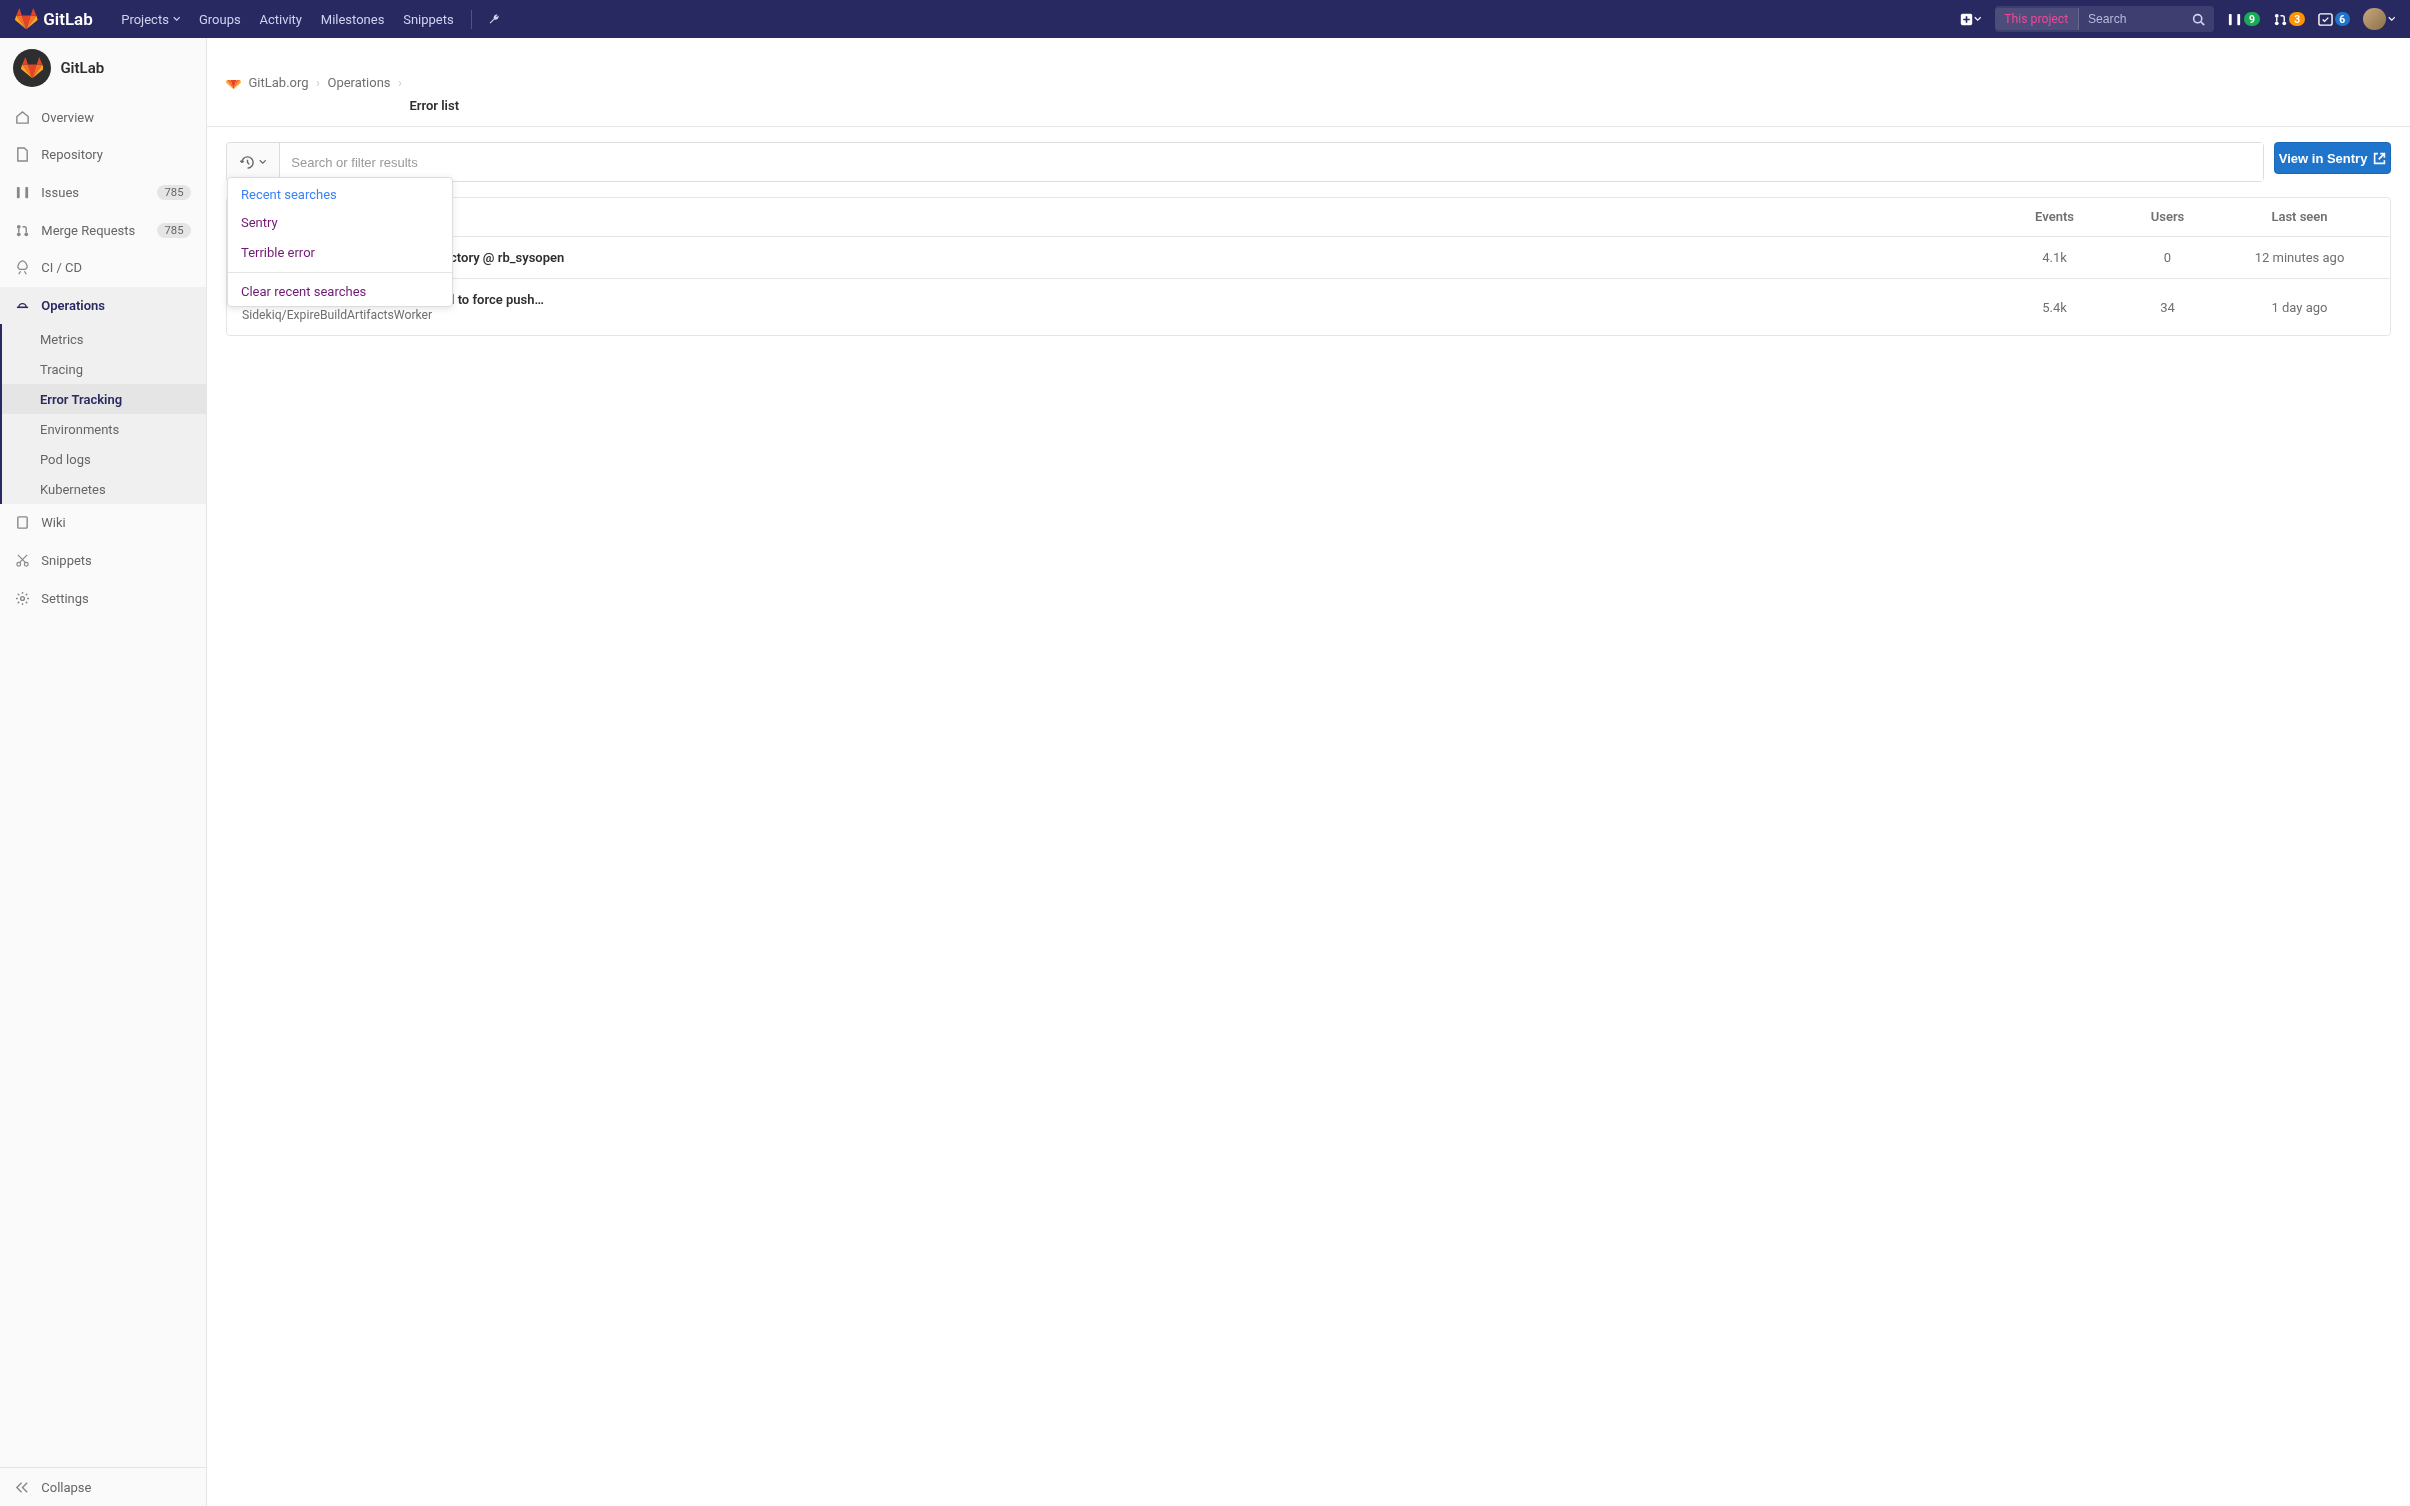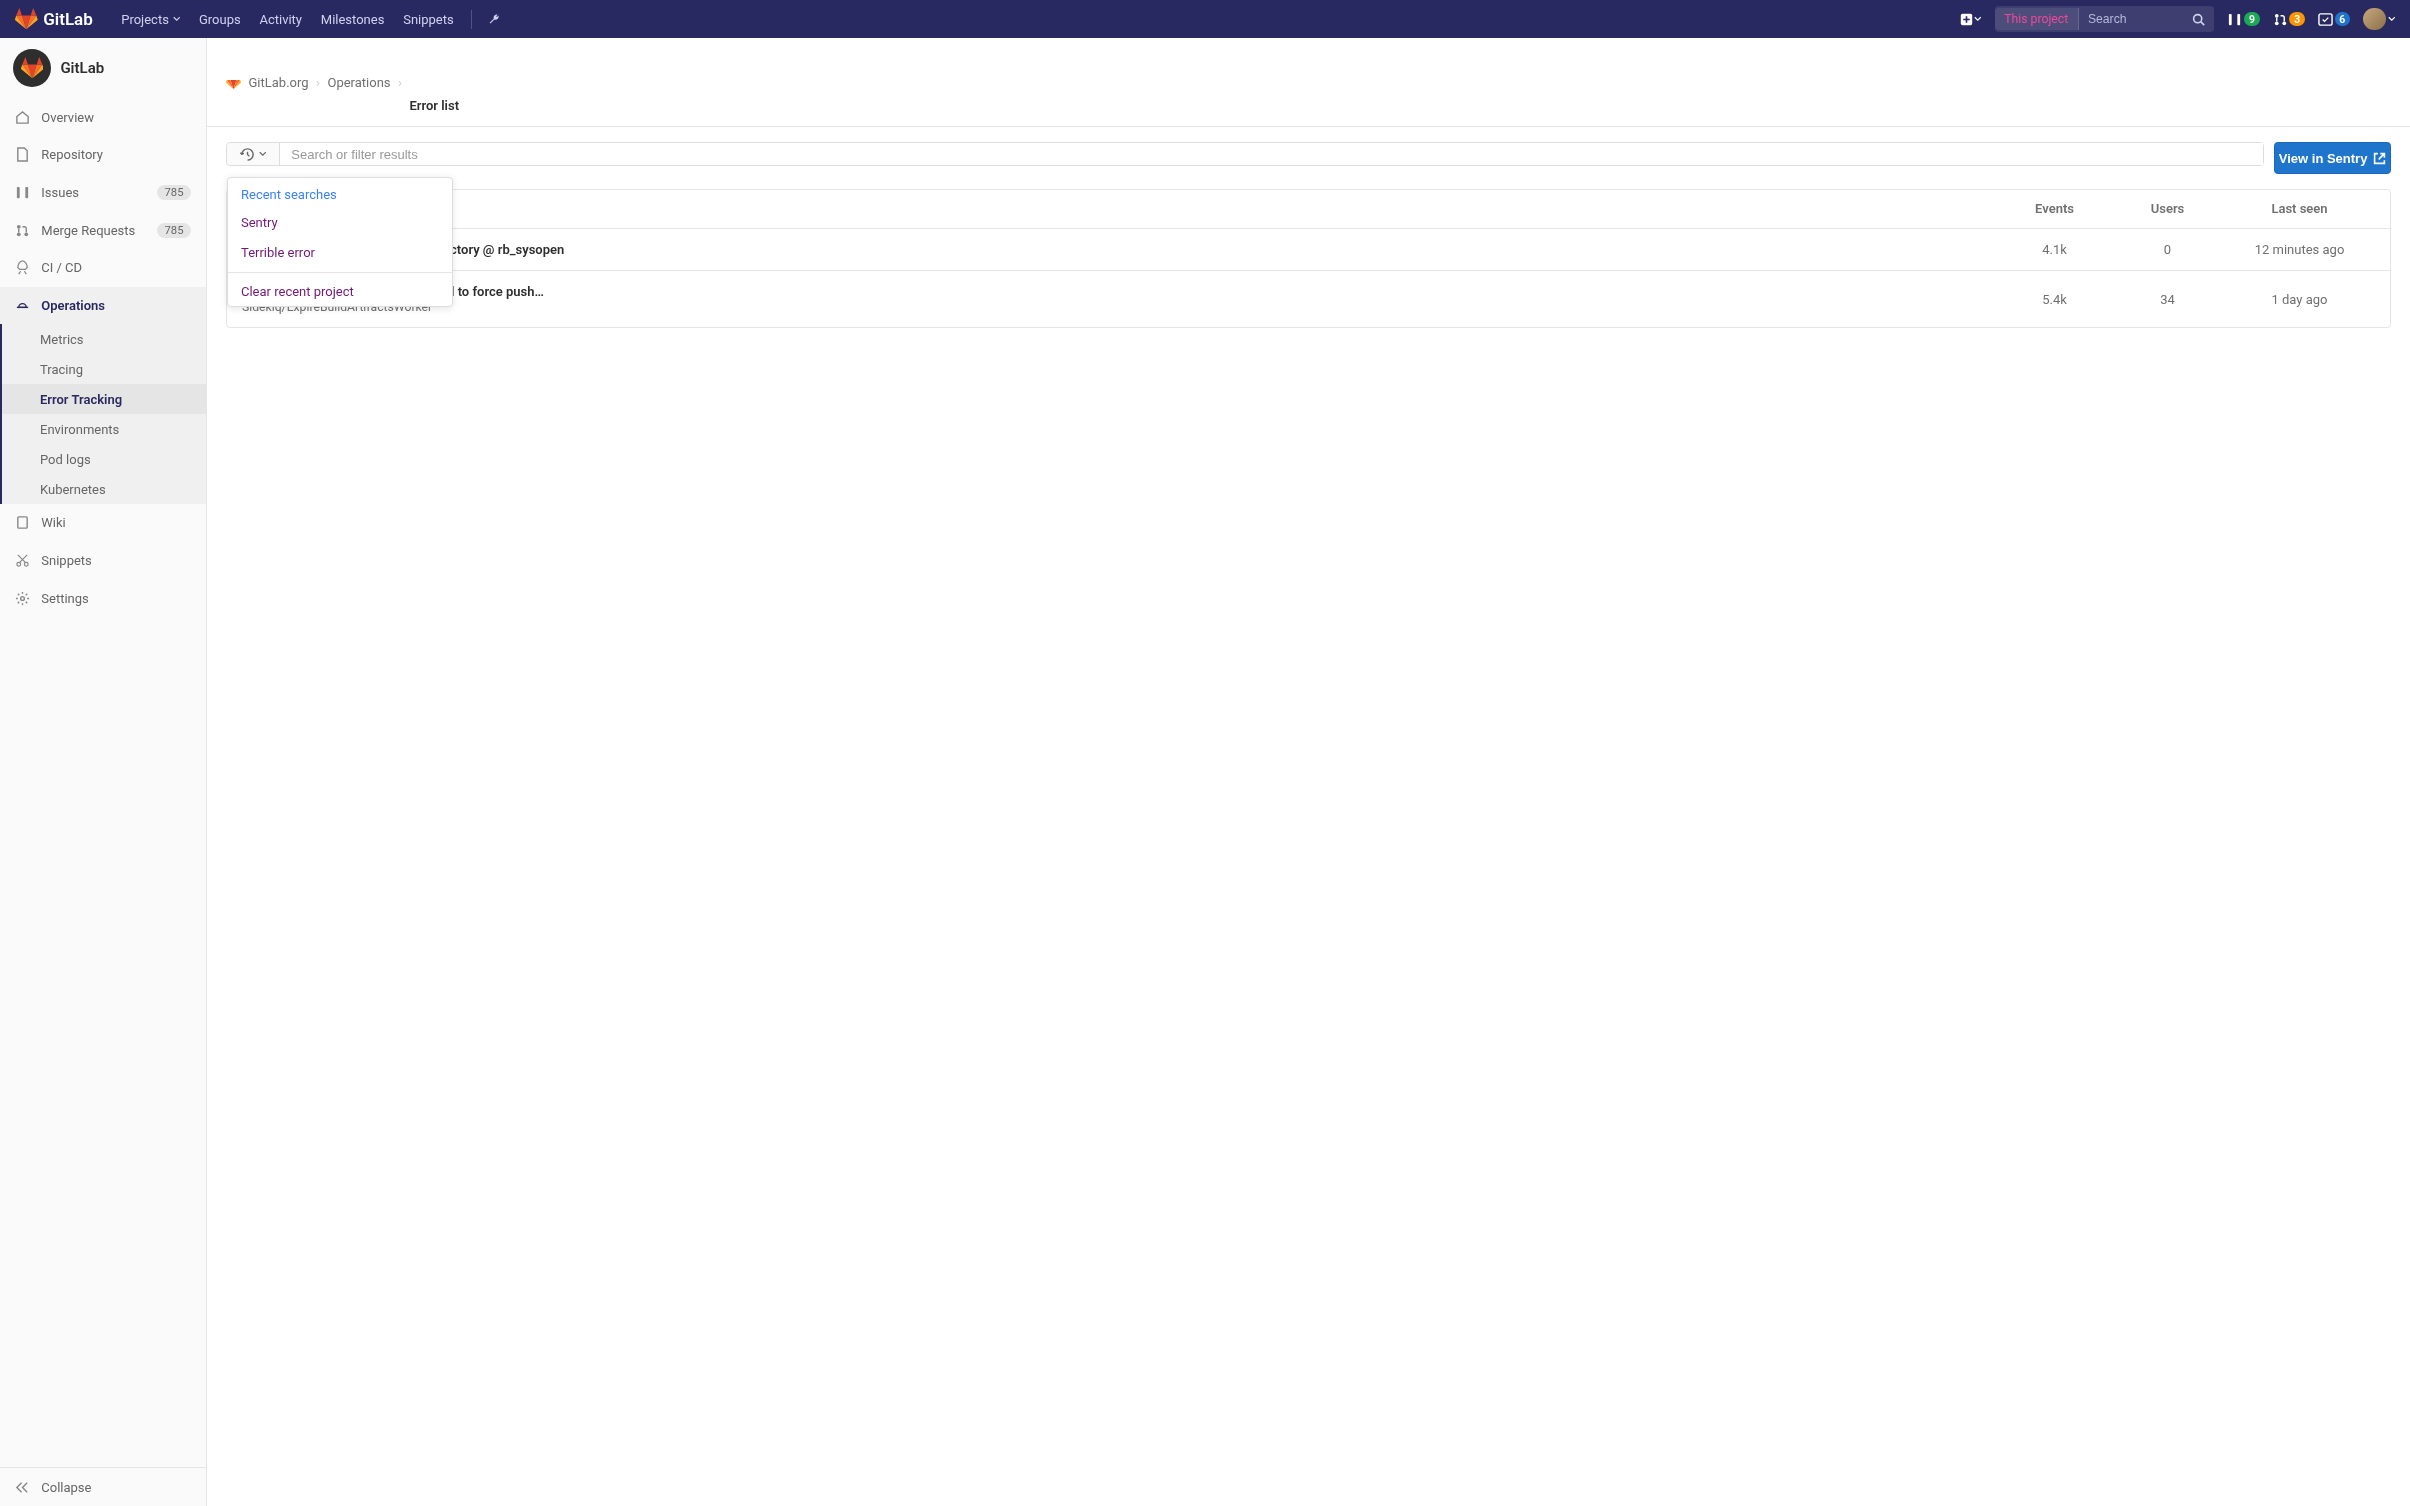--- a/index.html
+++ b/index.html
@@ -46,21 +46,21 @@
 
 .main { flex: 1; overflow-y: auto; background: #fff; }
 .breadcrumb { display: flex; align-items: center; gap: 7.5px; padding: 13px 19px; border-bottom: 0.9px solid #e5e5e5; color: #707070; font-size: 13px; }
 .breadcrumb-item { cursor: pointer; }
 .breadcrumb-item.current { color: #2e2e2e; font-weight: 600; margin-top: 47px; }
 .breadcrumb-sep { color: #ccc; }
 .bc-icon { width: 15px; height: 15px; }
 
 .content { padding: 15px 19px; }
 .toolbar { display: flex; gap: 9.4px; margin-bottom: 0; position: relative; }
-.search-wrap { flex: 1; display: flex; border: 0.9px solid #ddd; border-radius: 3.8px; background: #fff; height: 24px; position: relative; }
+.search-wrap { flex: 1; display: flex; border: 0.9px solid #ddd; border-radius: 3.8px; background: #fff; height: 40px; position: relative; }
 .history-btn { width: 53px; border-right: 0.9px solid #ddd; display: flex; align-items: center; justify-content: center; gap: 3.8px; cursor: pointer; background: #fafafa; border-radius: 3.8px 0 0 3.8px; }
 .filter-input { flex: 1; border: none; outline: none; padding: 0 11.3px; font-size: 13px; }
 .filter-input::placeholder { color: #999; }
 .view-btn { background: #1f75cb; color: #fff; border: 0.9px solid #1b69b6; border-radius: 3.8px; padding: 0 4px; font-size: 13px; font-weight: 600; cursor: pointer; display: flex; align-items: center; gap: 5.6px; height: 32px; }
 
 
 .dropdown { position: absolute; top: 34px; left: 0; width: 226px; background: #fff; border: 0.9px solid #ddd; border-radius: 3.8px; box-shadow: 0 1.9px 7.5px rgba(0,0,0,0.1); z-index: 10; }
 .dropdown-header { padding: 9.4px 13px 5.6px; font-weight: 400; font-size: 13px; color: #3b82f6; }
 .dropdown-item { padding: 7.5px 13px; cursor: pointer; font-size: 13px; color: #701a75; }
 .dropdown-divider { height: 0.9px; background: #e5e5e5; margin: 3.8px 0; }
@@ -296,21 +296,21 @@
             <svg class="chev" viewBox="0 0 10 10" style="color:#666">
                 <path d="M1 3l4 4 4-4" stroke="currentColor" fill="none" stroke-width="1.5"></path>
               </svg>
           </div>
           <input class="filter-input" placeholder="Search or filter results" style="">
           <div class="dropdown">
             <div class="dropdown-header">Recent searches</div>
             <div class="dropdown-item">Sentry</div>
             <div class="dropdown-item">Terrible error</div>
             <div class="dropdown-divider"></div>
-            <div class="dropdown-item">Clear recent project</div>
+            <div class="dropdown-item">Clear recent searches</div>
           </div>
         </div>
         <button class="view-btn">
           <span>View in Sentry</span>
           <svg width="13" height="13" viewBox="0 0 16 16">
               <path d="M6 2H2v12h12v-4M9 2h5v5M14 2L7 9" stroke="currentColor" fill="none" stroke-width="2"></path>
             </svg>
         </button>
       </div>
 

